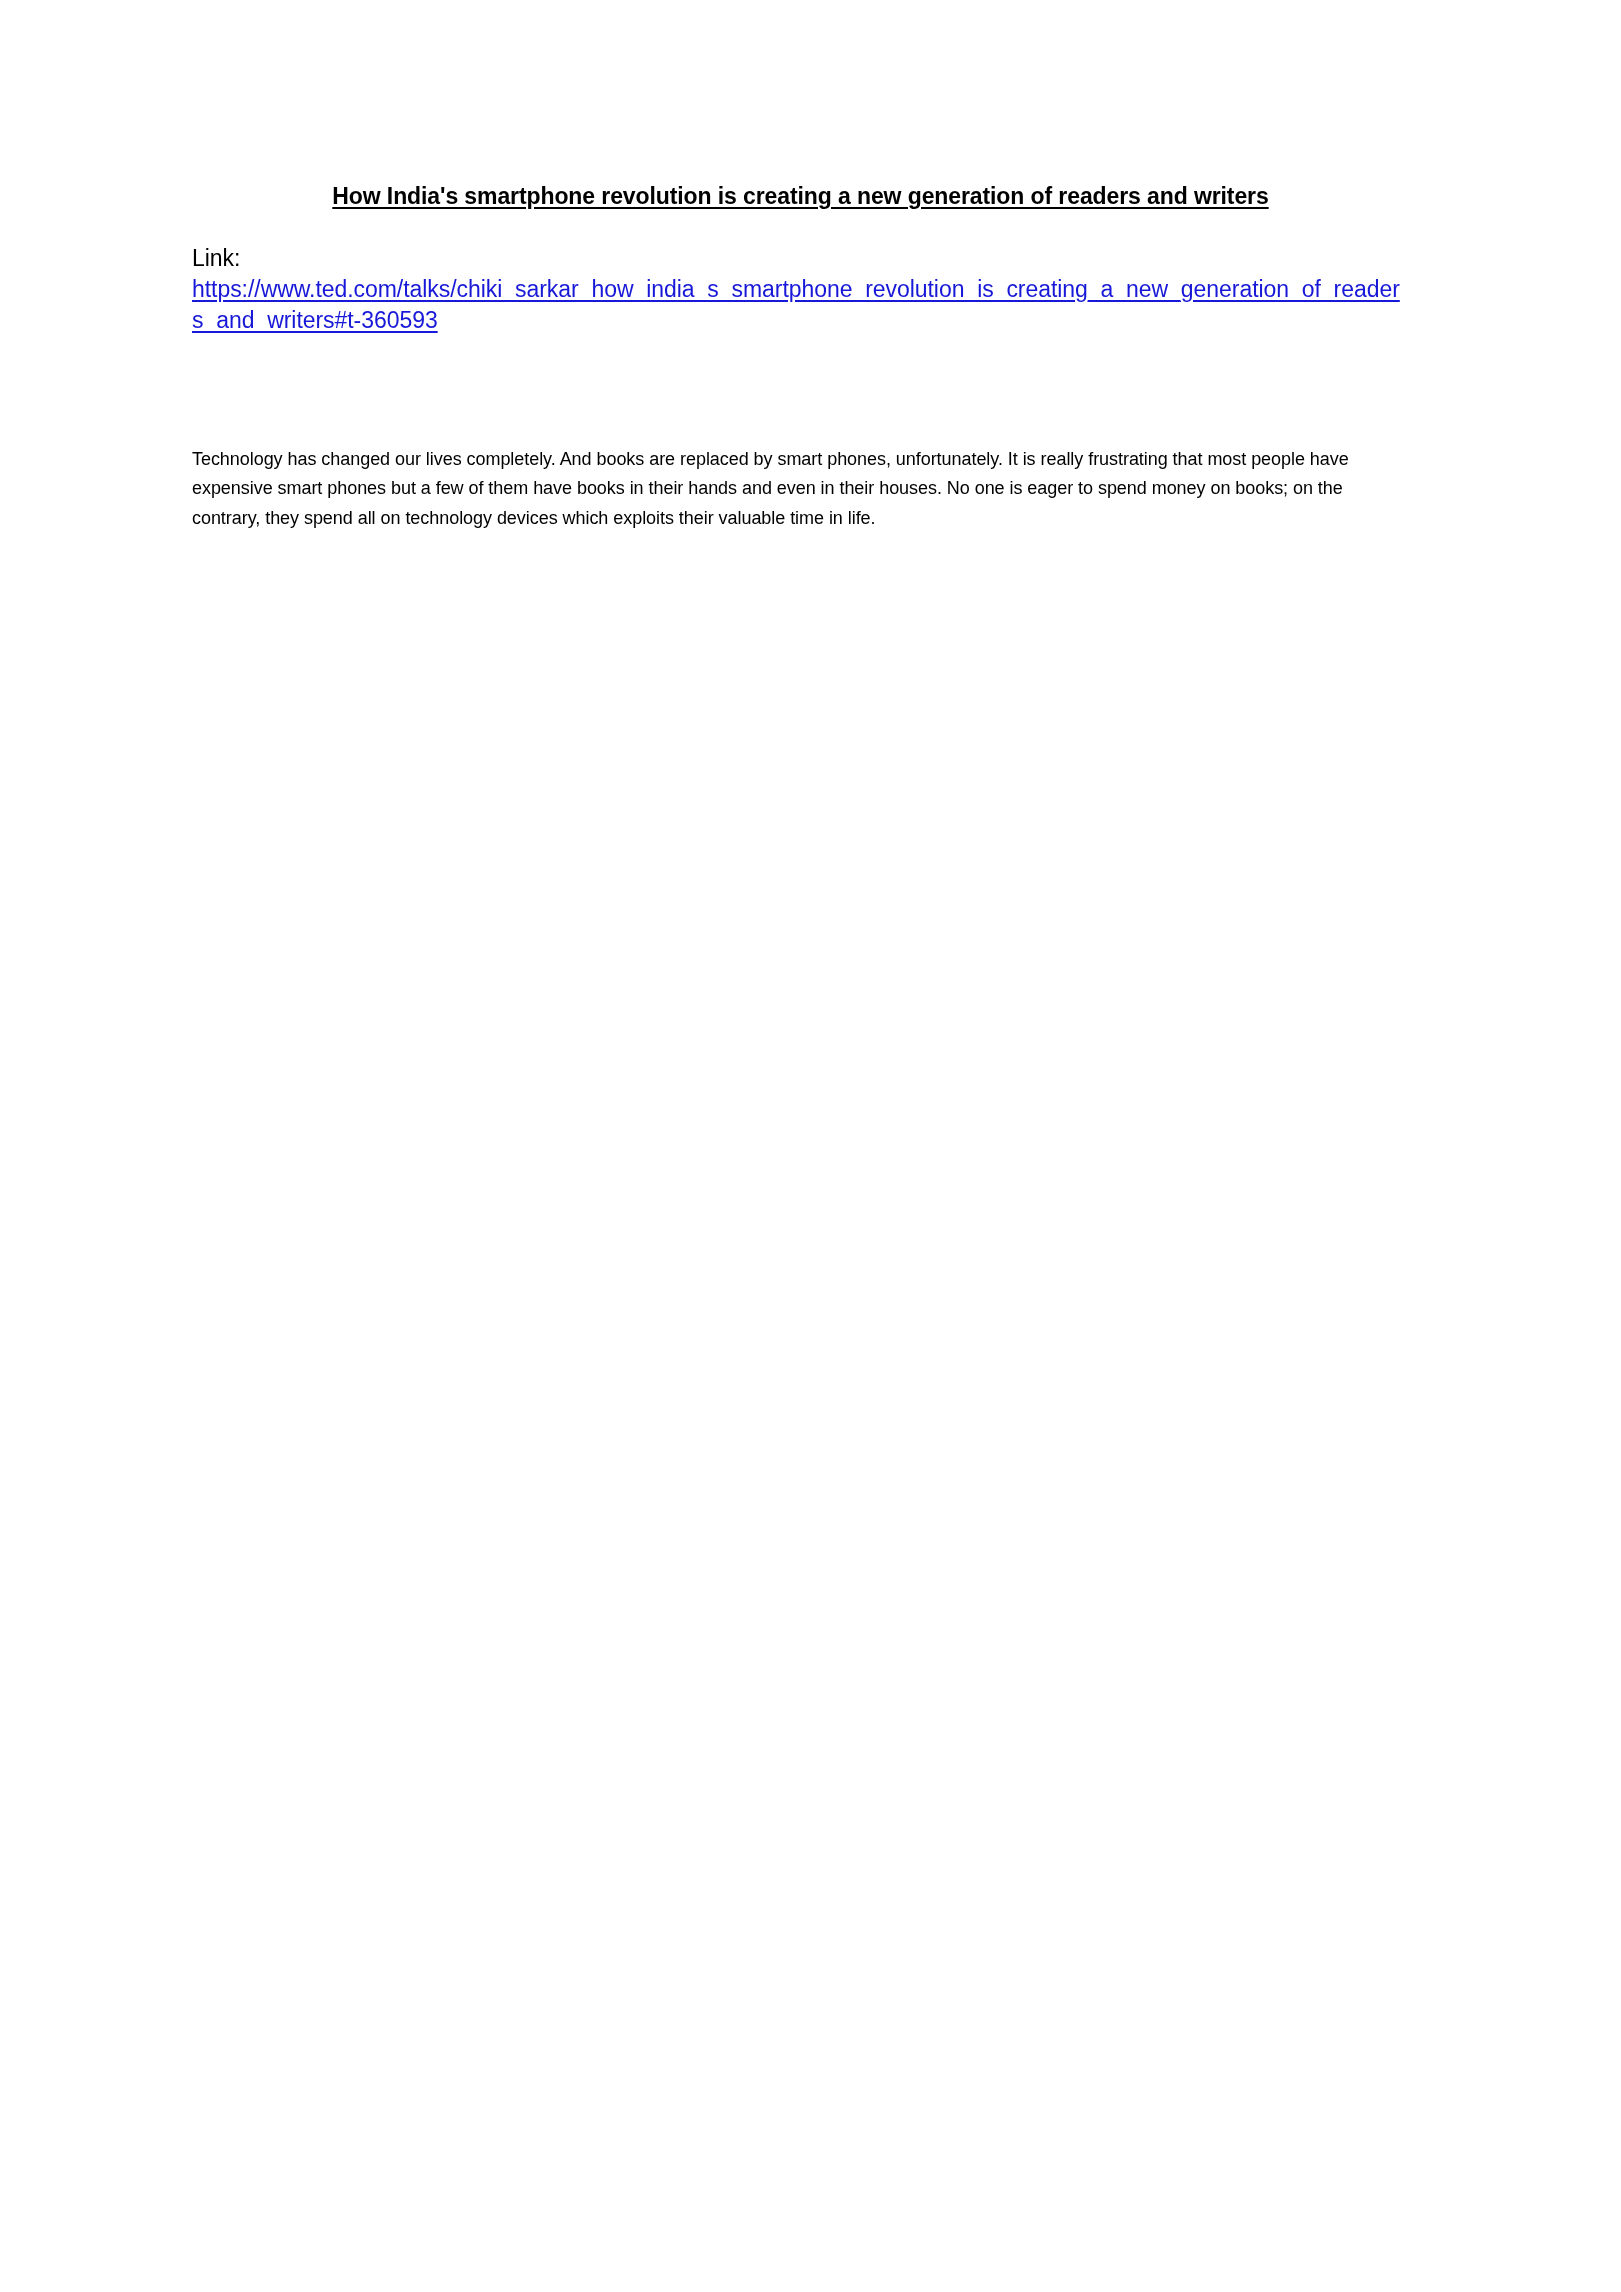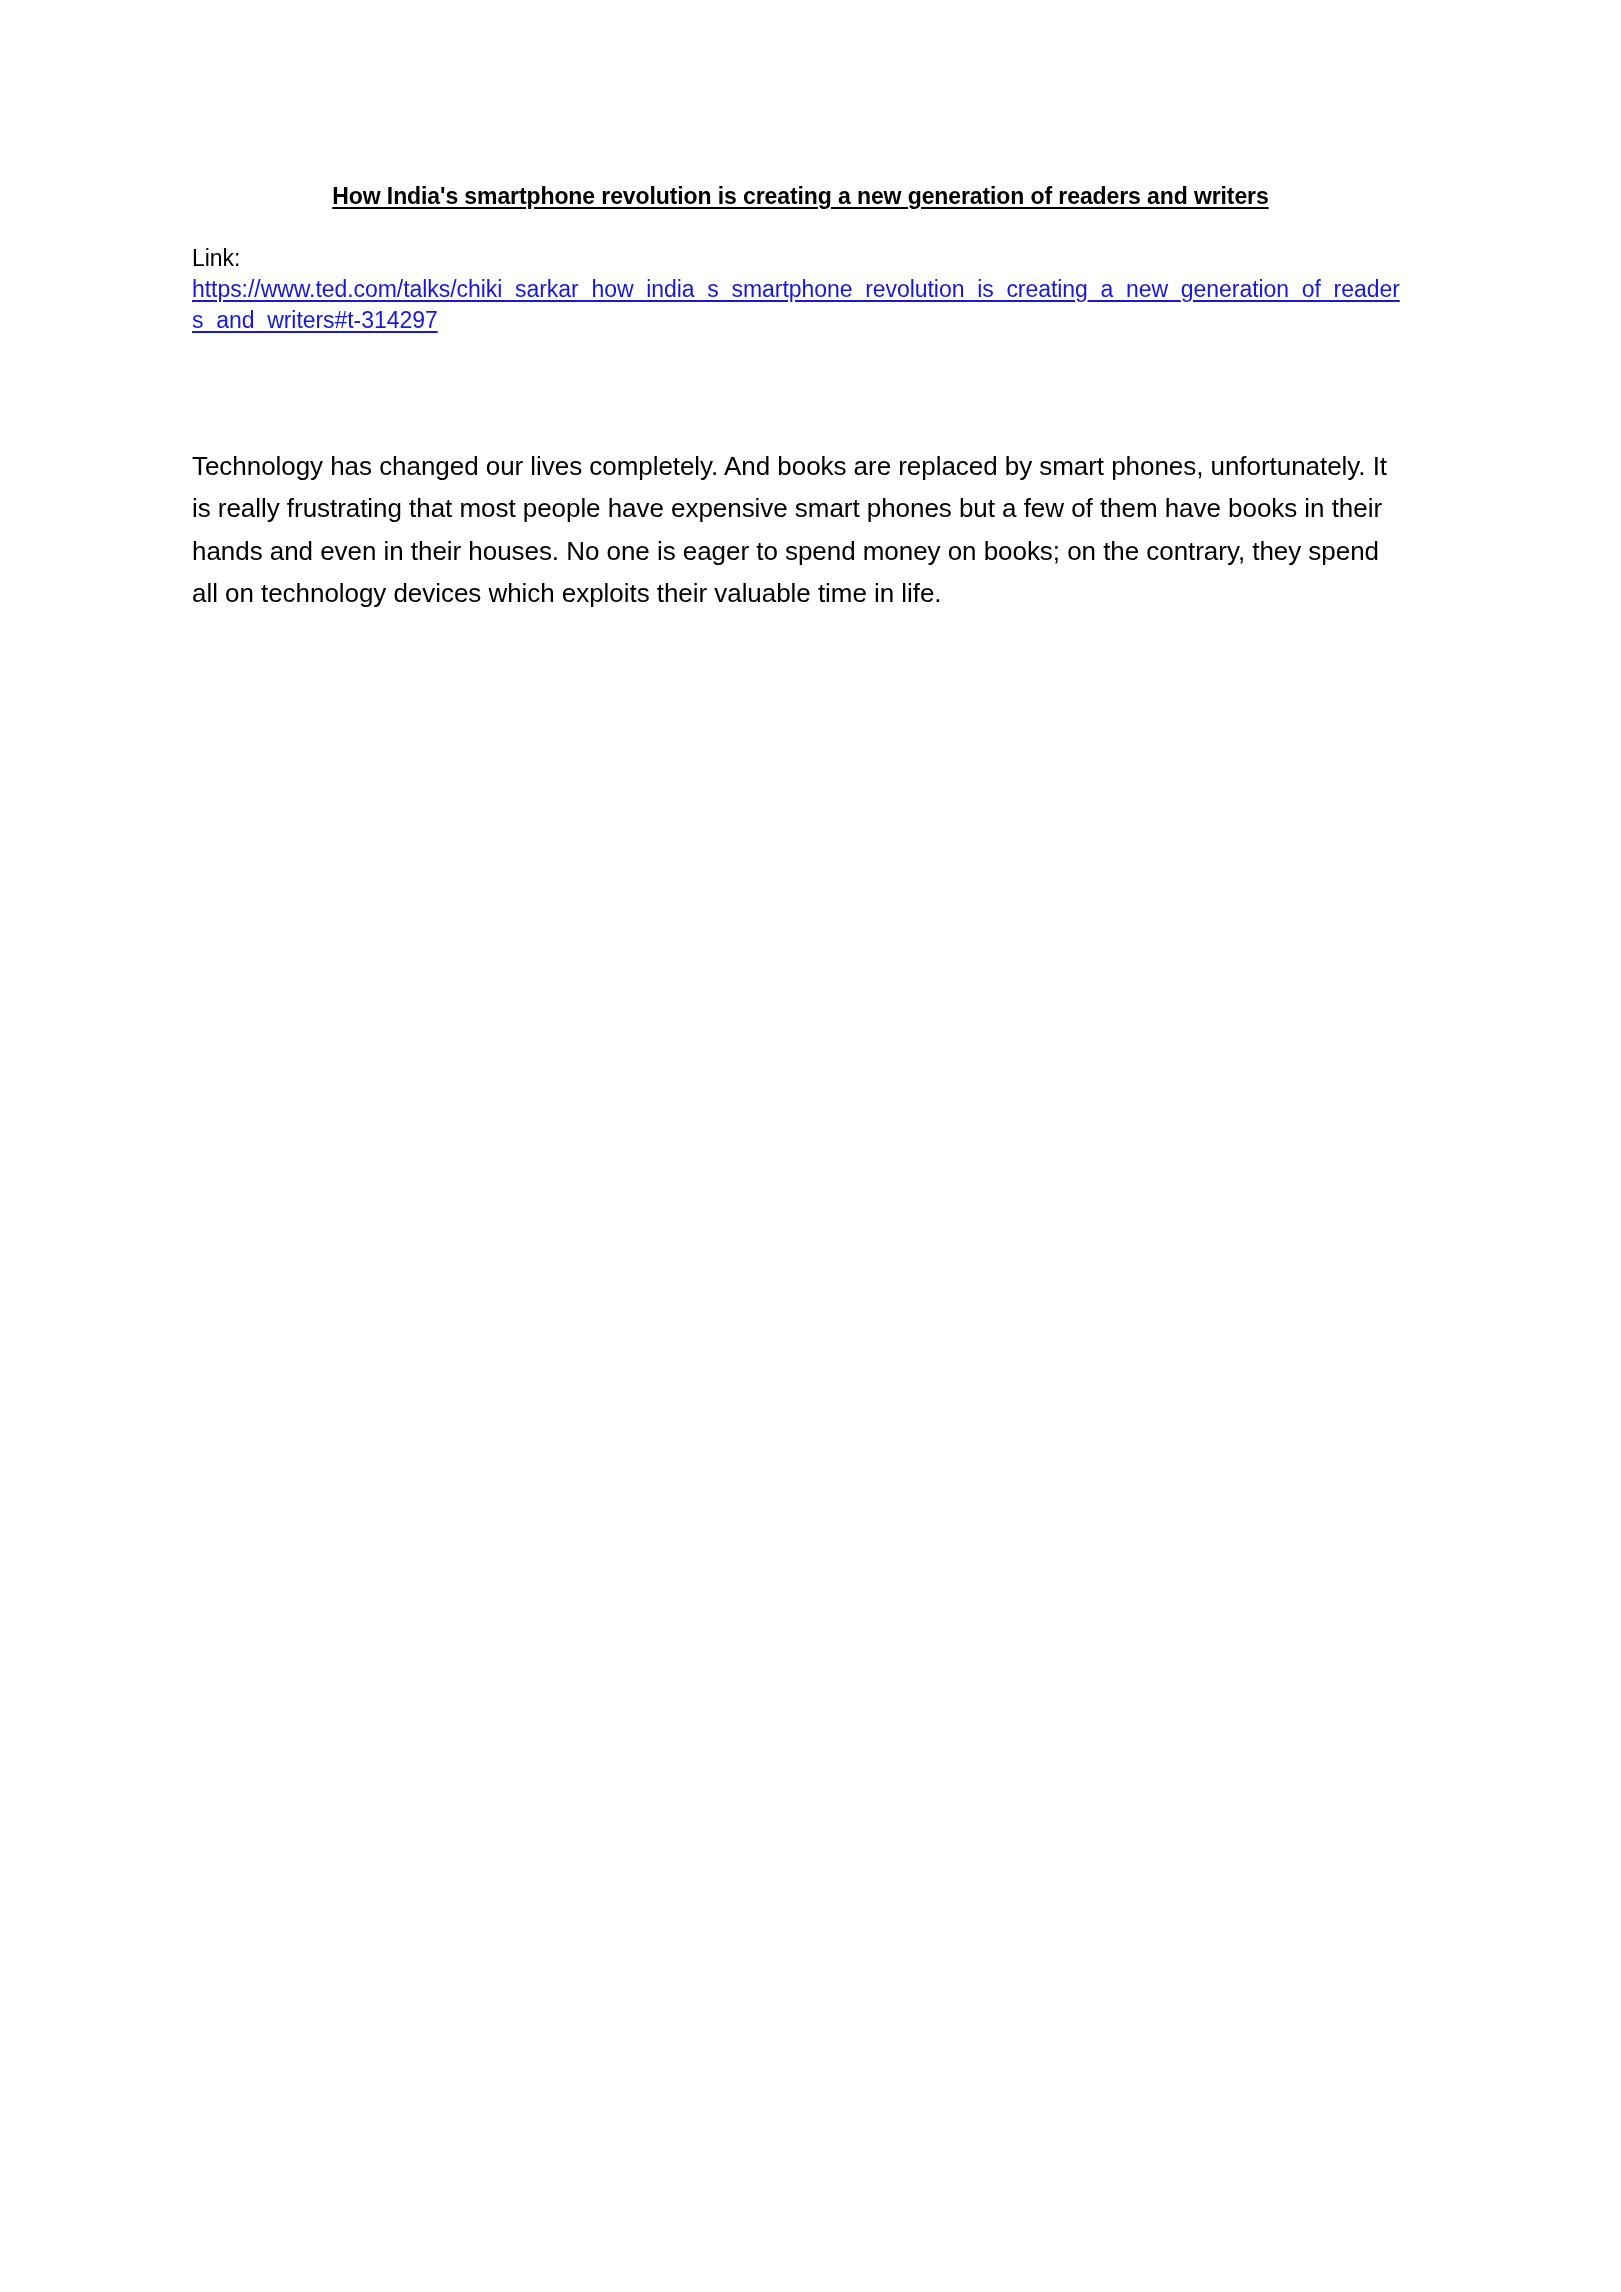--- a/index.html
+++ b/index.html
@@ -62,21 +62,21 @@
   .link-block .url {
     color: #1818d8;
     text-decoration: underline;
     text-underline-offset: 2.9px;
     letter-spacing: -0.05px;
   }
 
   .gap-block { height: 110px; }
 
   .para {
-    font-size: 26px;
+    font-size: 18px;
     line-height: 1.62;
     margin: 0;
     width: 1217px;
     letter-spacing: -0.05px;
     color: #000000;
   }
 
   .para + .para { margin-top: 19.6px; }
 </style>
 </head>
@@ -84,21 +84,21 @@
 
 <div class="page">
   <div class="doc-body">
 
     <h1 class="doc-title">How India's smartphone revolution is creating a new generation of readers and writers</h1>
 
     <div class="spacer-after-title"></div>
 
     <p class="link-label">Link:</p>
 
-    <p class="link-block"><a class="url" href="#">https://www.ted.com/talks/chiki_sarkar_how_india_s_smartphone_revolution_is_creating_a_new_generation_of_readers_and_writers#t-314297</a></p>
+    <p class="link-block"><a class="url" href="#">https://www.ted.com/talks/chiki_sarkar_how_india_s_smartphone_revolution_is_creating_a_new_generation_of_readers_and_writers#t-360593</a></p>
 
     <div class="gap-block"></div>
 
     <p class="para">Technology has changed our lives completely. And books are replaced by smart phones, unfortunately. It is really frustrating that most people have expensive smart phones but a few of them have books in their hands and even in their houses. No one is eager to spend money on books; on the contrary, they spend all on technology devices which exploits their valuable time in life.</p>
 
 
   </div>
 </div>
 
 

